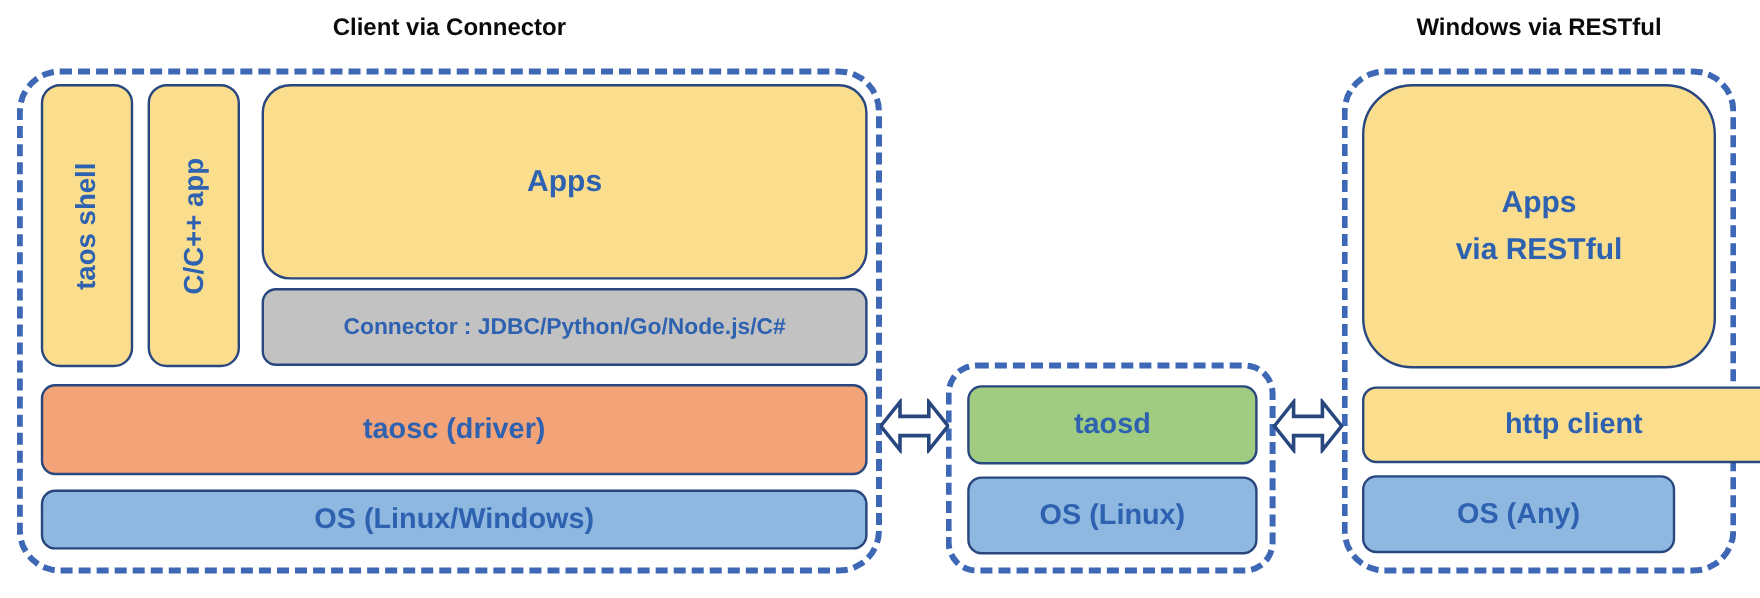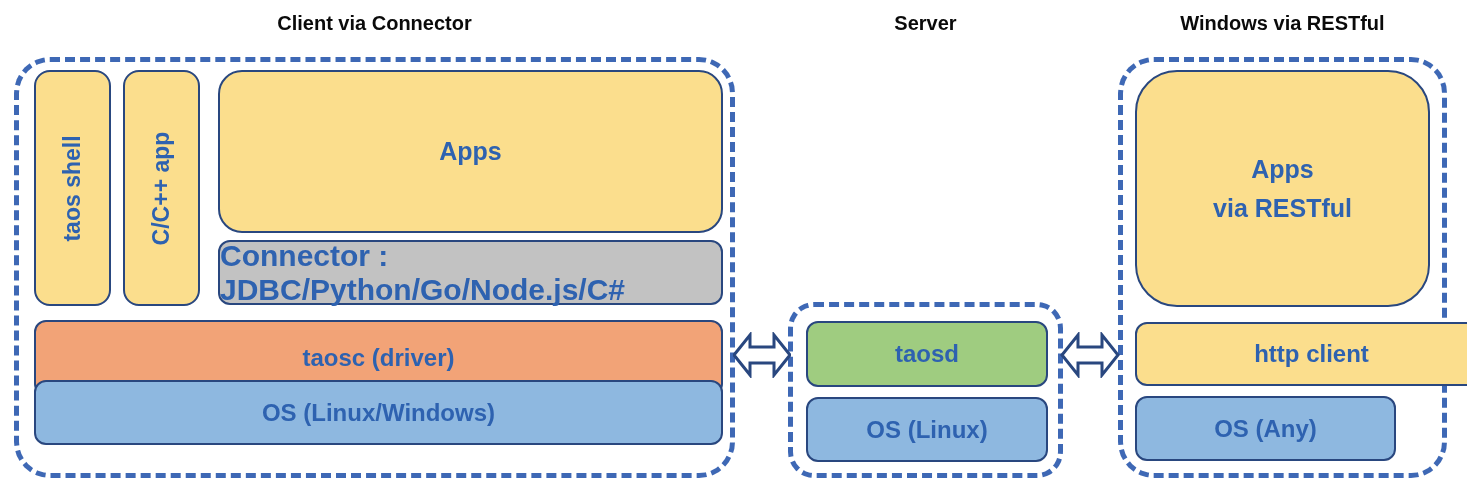--- a/index.html
+++ b/index.html
@@ -58,46 +58,45 @@
     width: 58px;
     height: 46px;
   }
 </style>
 </head>
 <body>
 
 <div class="canvas">
 
   <div class="title" style="left:14px; width:721px;">Client via Connector</div>
-  <div class="title" style="left:788px; width:275px;">Server</div>
   <div class="title" style="left:1118px; width:329px;">Windows via RESTful</div>
 
   <div class="dashed-group" style="left:14px; top:57px; width:721px; height:421px;"></div>
 
   <div class="box fill-yellow" style="left:34px; top:70px; width:77px; height:236px; border-radius:16px;">
     <span class="vtext">taos shell</span>
   </div>
 
   <div class="box fill-yellow" style="left:123px; top:70px; width:77px; height:236px; border-radius:16px;">
     <span class="vtext">C/C++ app</span>
   </div>
 
   <div class="box fill-yellow" style="left:218px; top:70px; width:505px; height:163px; border-radius:24px; font-size:25px;">
     <span>Apps</span>
   </div>
 
-  <div class="box fill-gray" style="left:218px; top:240px; width:505px; height:65px; font-size:30px;">
+  <div class="box fill-gray" style="left:218px; top:240px; width:505px; height:65px; font-size:19px;">
     <span>Connector : JDBC/Python/Go/Node.js/C#</span>
   </div>
 
   <div class="box fill-orange" style="left:34px; top:320px; width:689px; height:76px;">
     <span>taosc (driver)</span>
   </div>
 
-  <div class="box fill-blue" style="left:34px; top:380px; width:689px; height:65px;">
+  <div class="box fill-blue" style="left:34px; top:408px; width:689px; height:50px;">
     <span>OS (Linux/Windows)</span>
   </div>
 
   <div class="dashed-group" style="left:788px; top:302px; width:275px; height:176px; border-radius:26px;"></div>
 
   <div class="box fill-green" style="left:806px; top:321px; width:242px; height:66px;">
     <span>taosd</span>
   </div>
 
   <div class="box fill-blue" style="left:806px; top:397px; width:242px; height:65px;">

